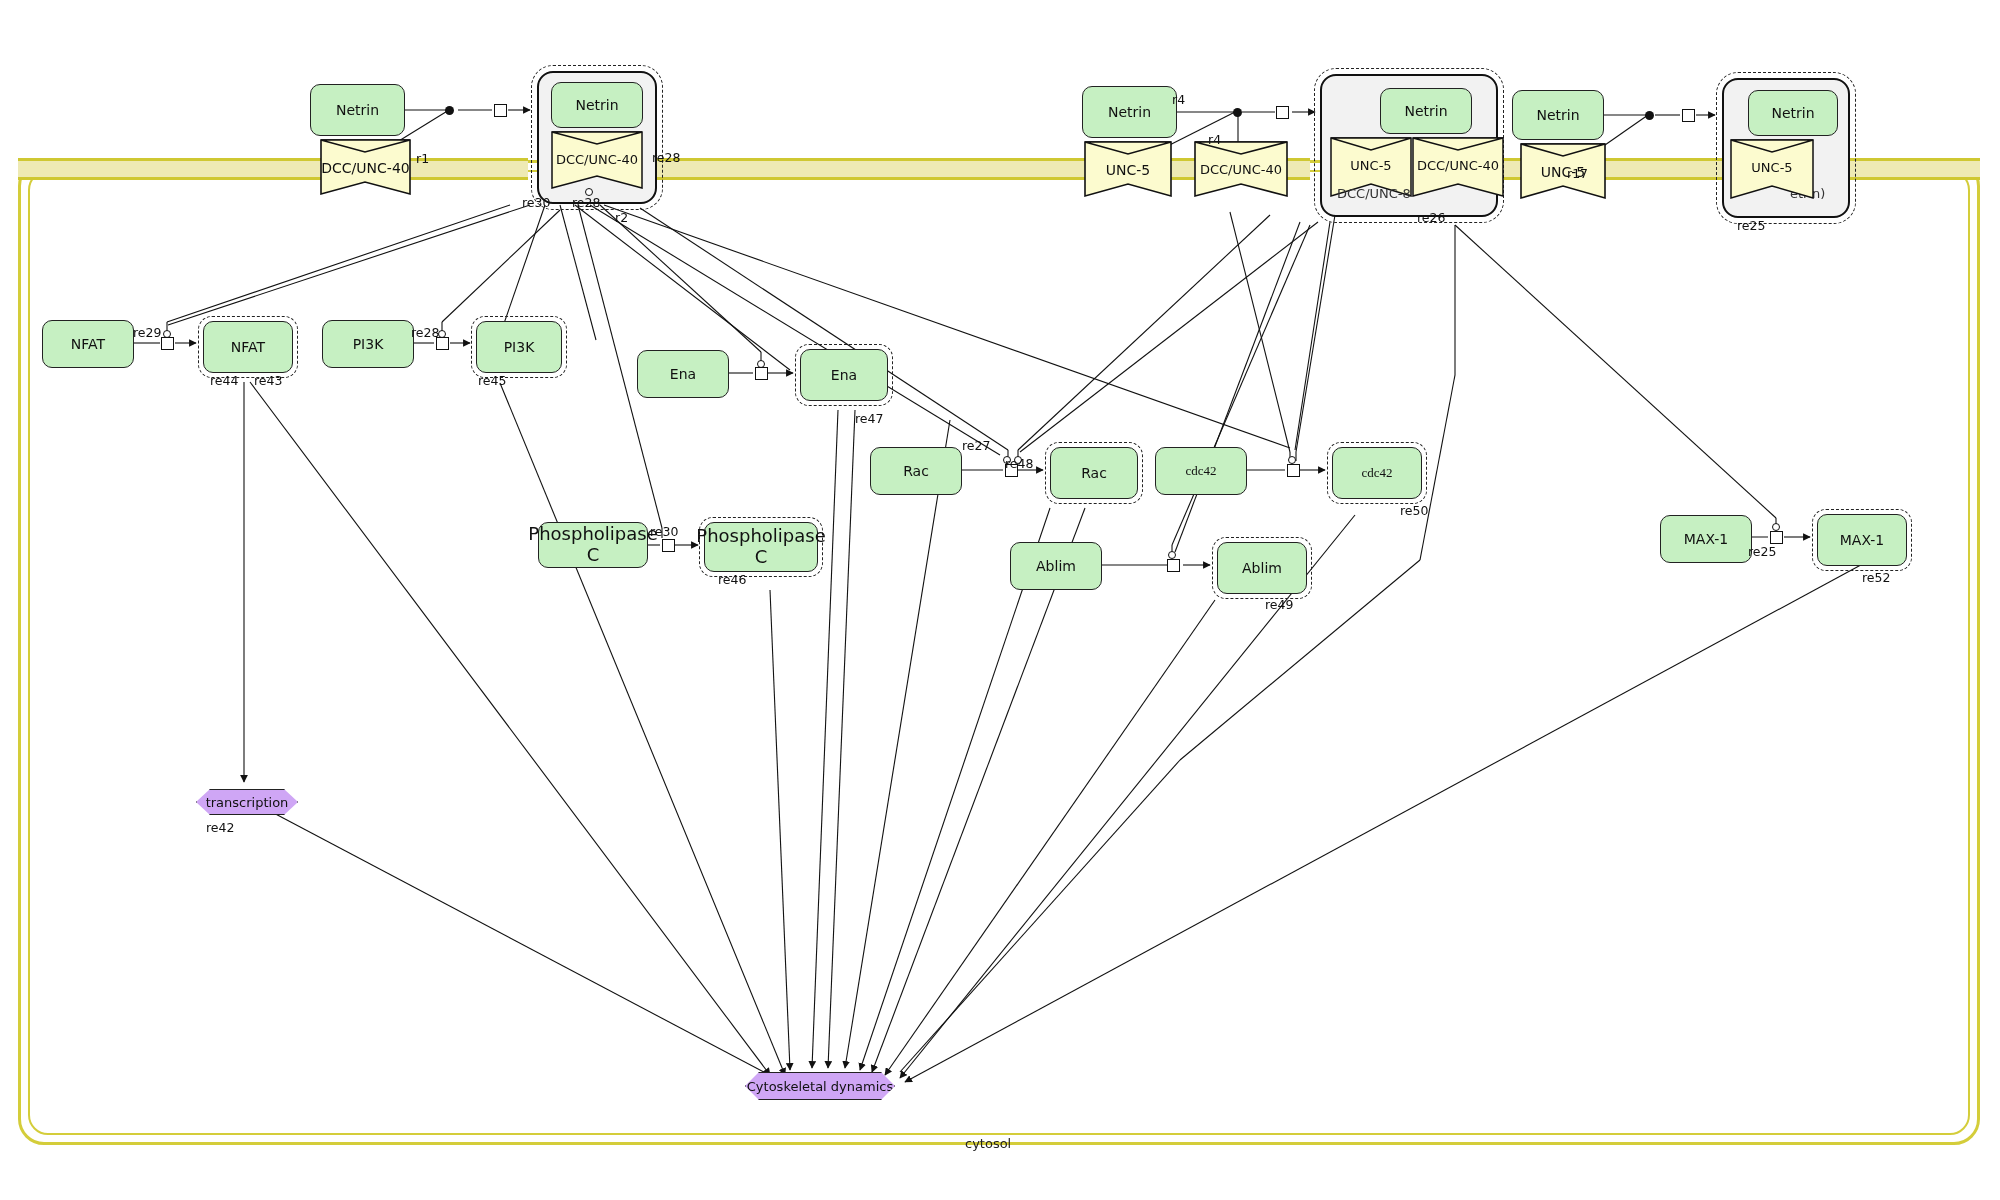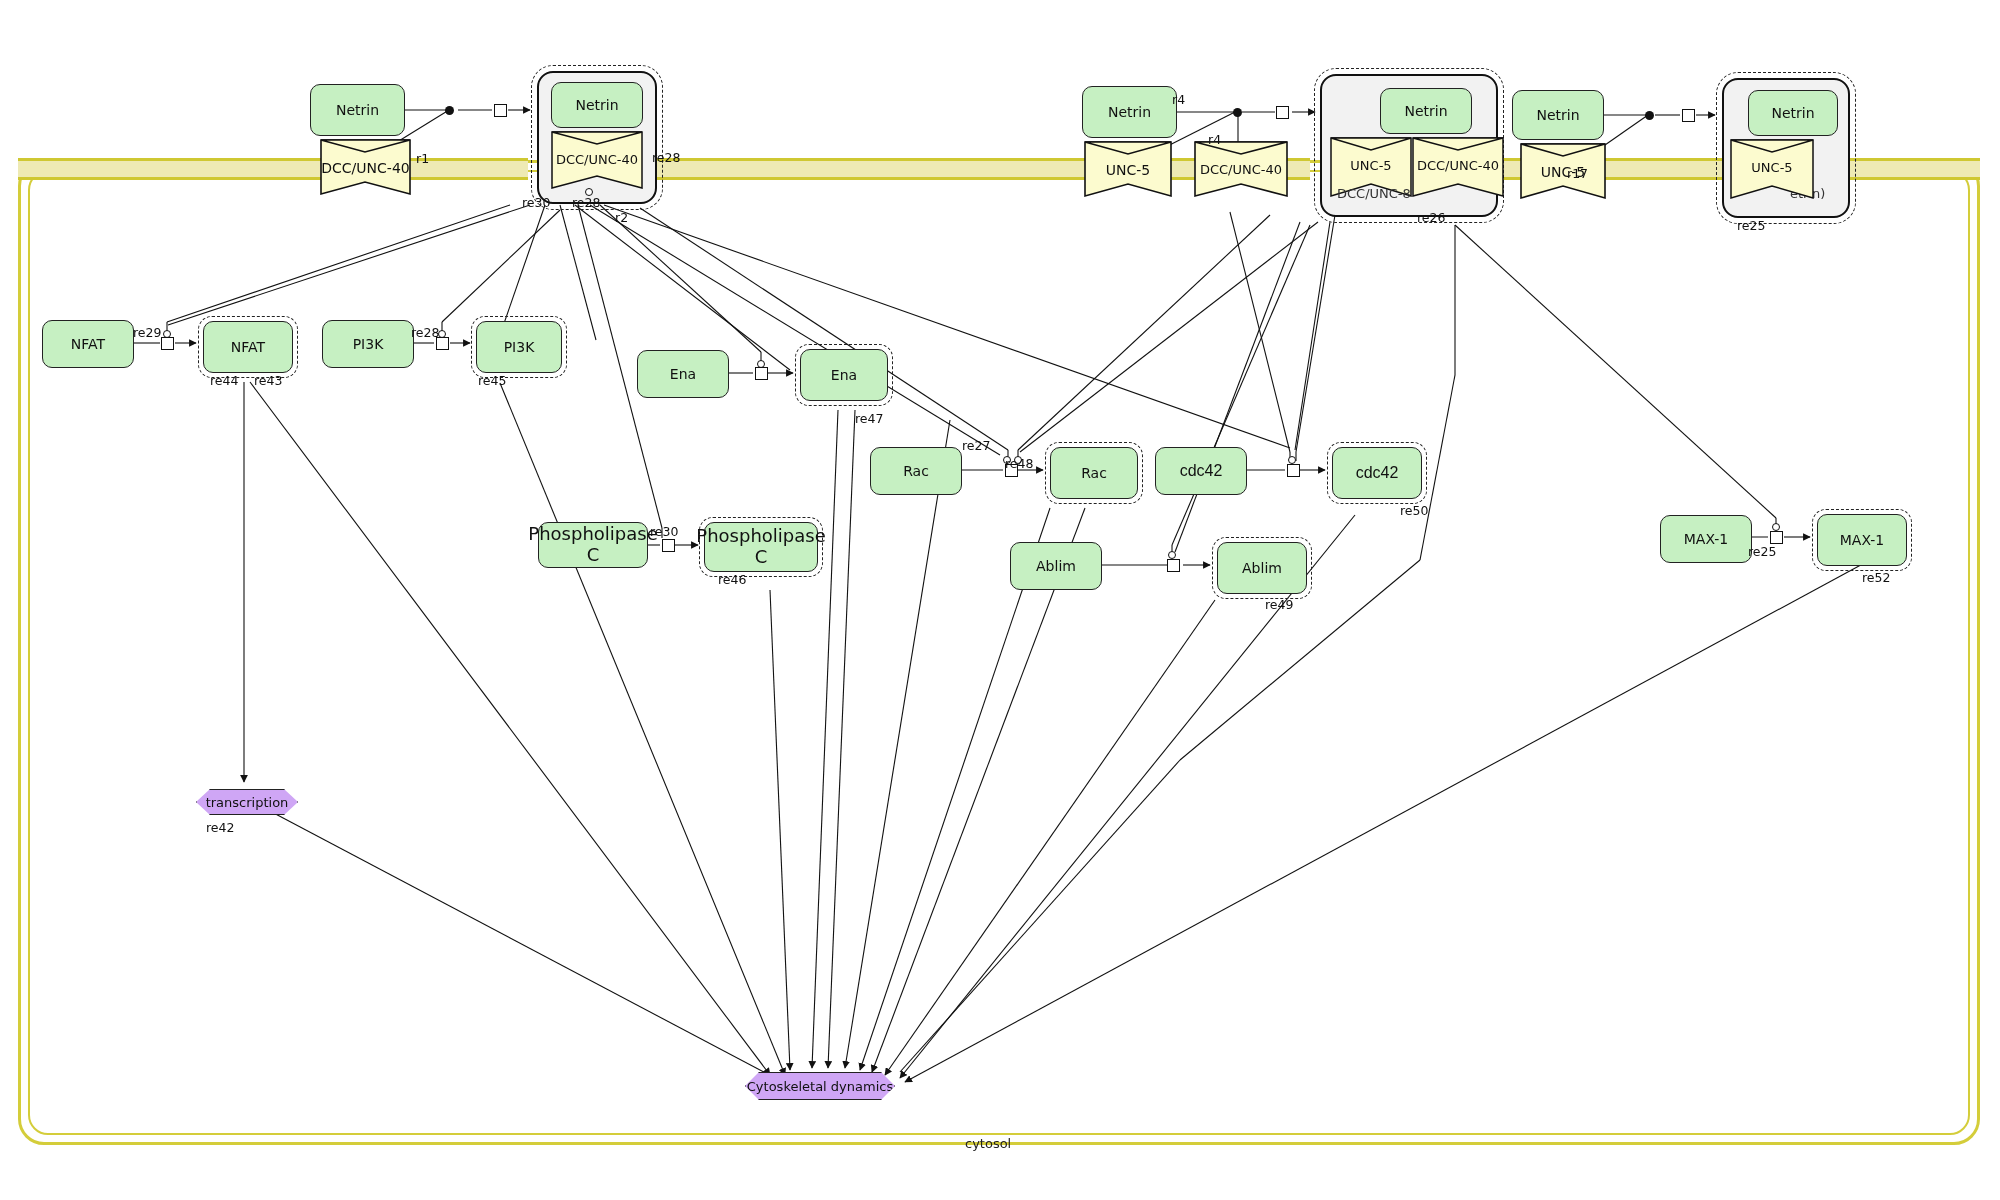--- a/index.html
+++ b/index.html
@@ -59,21 +59,21 @@
     box-sizing: border-box;
     display: flex;
     align-items: center;
     justify-content: center;
     font-size: 14px;
     color: #111;
     text-align: center;
     line-height: 1.15;
   }
   .macro.small { font-size: 18px; }
-  .macro.mono { font-family: Liberation Sans, sans-serif; font-size: 16px; }
+  .macro.mono { font-family: Liberation Serif, serif; font-size: 13px; }
 
   
   .state-ring {
     position: absolute;
     border: 1.6px dashed #222;
     border-radius: 14px;
     box-sizing: border-box;
     background: transparent;
   }
 

